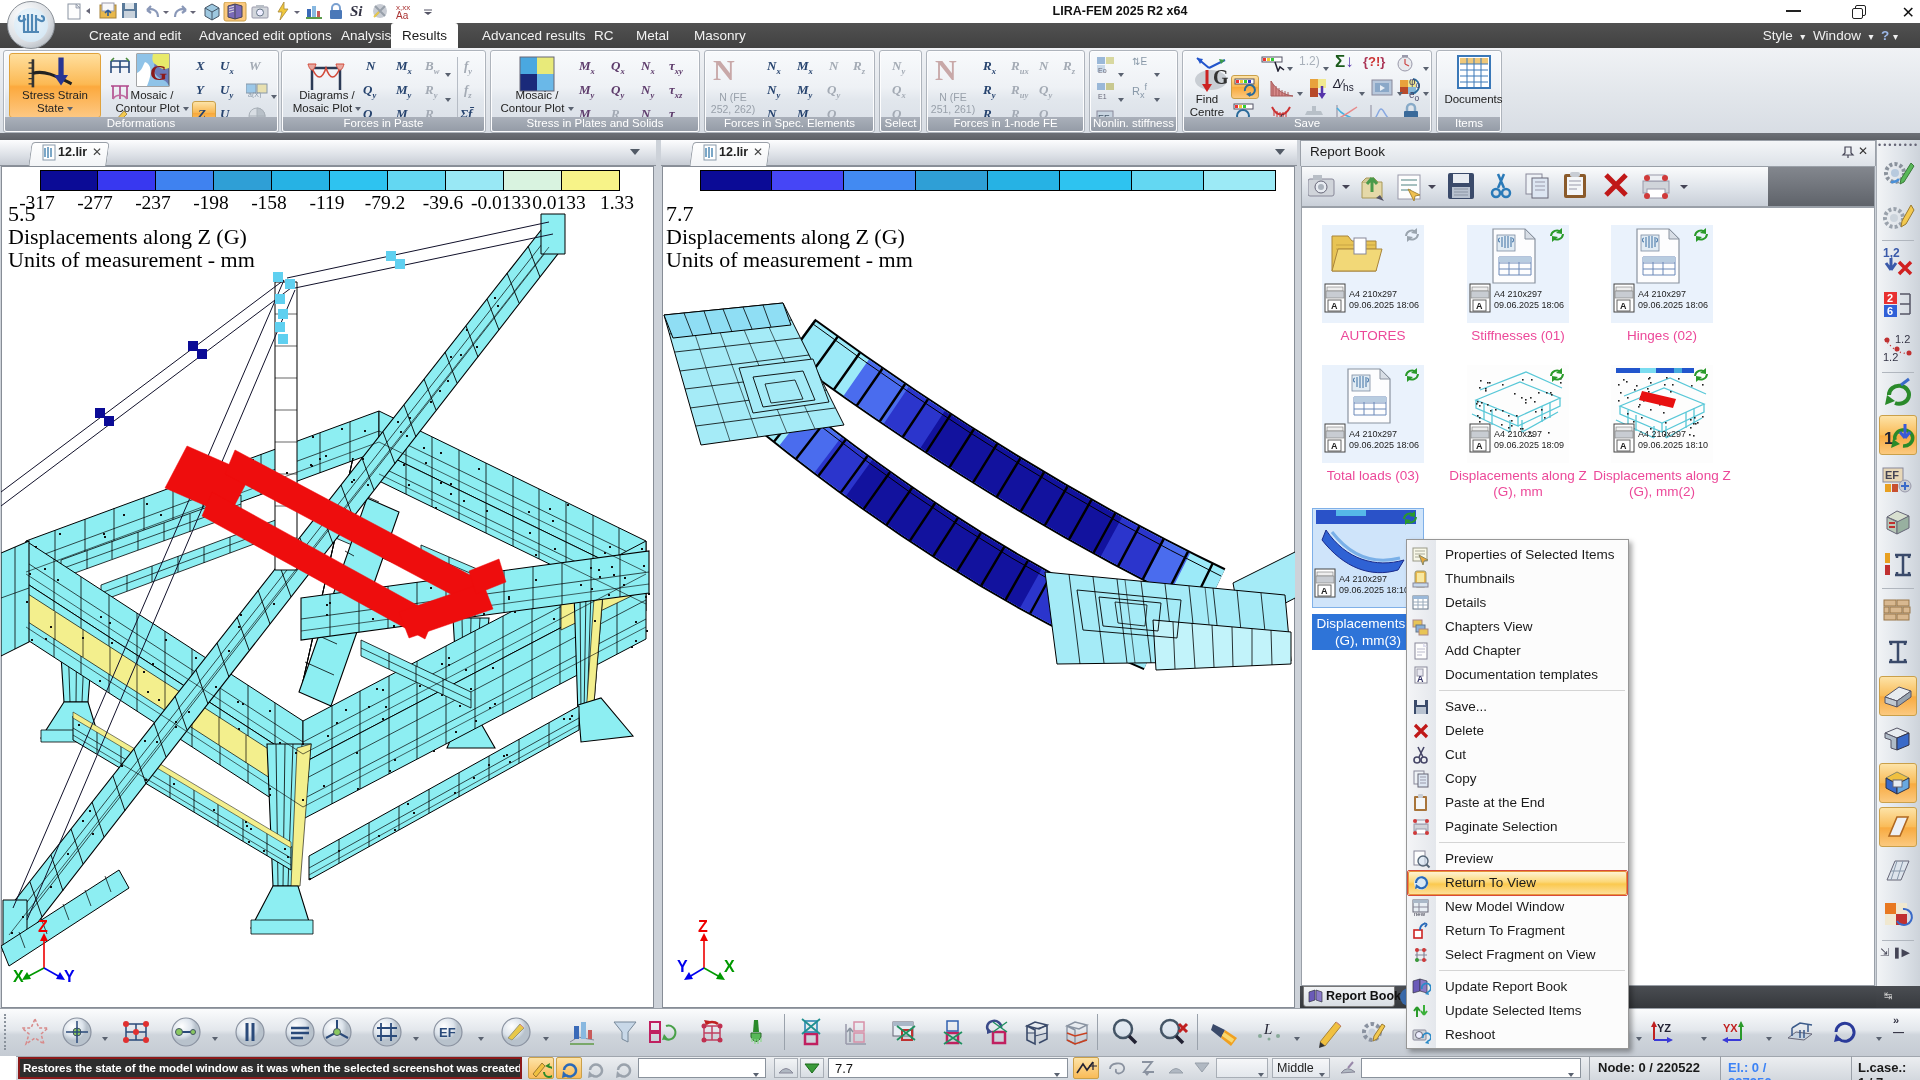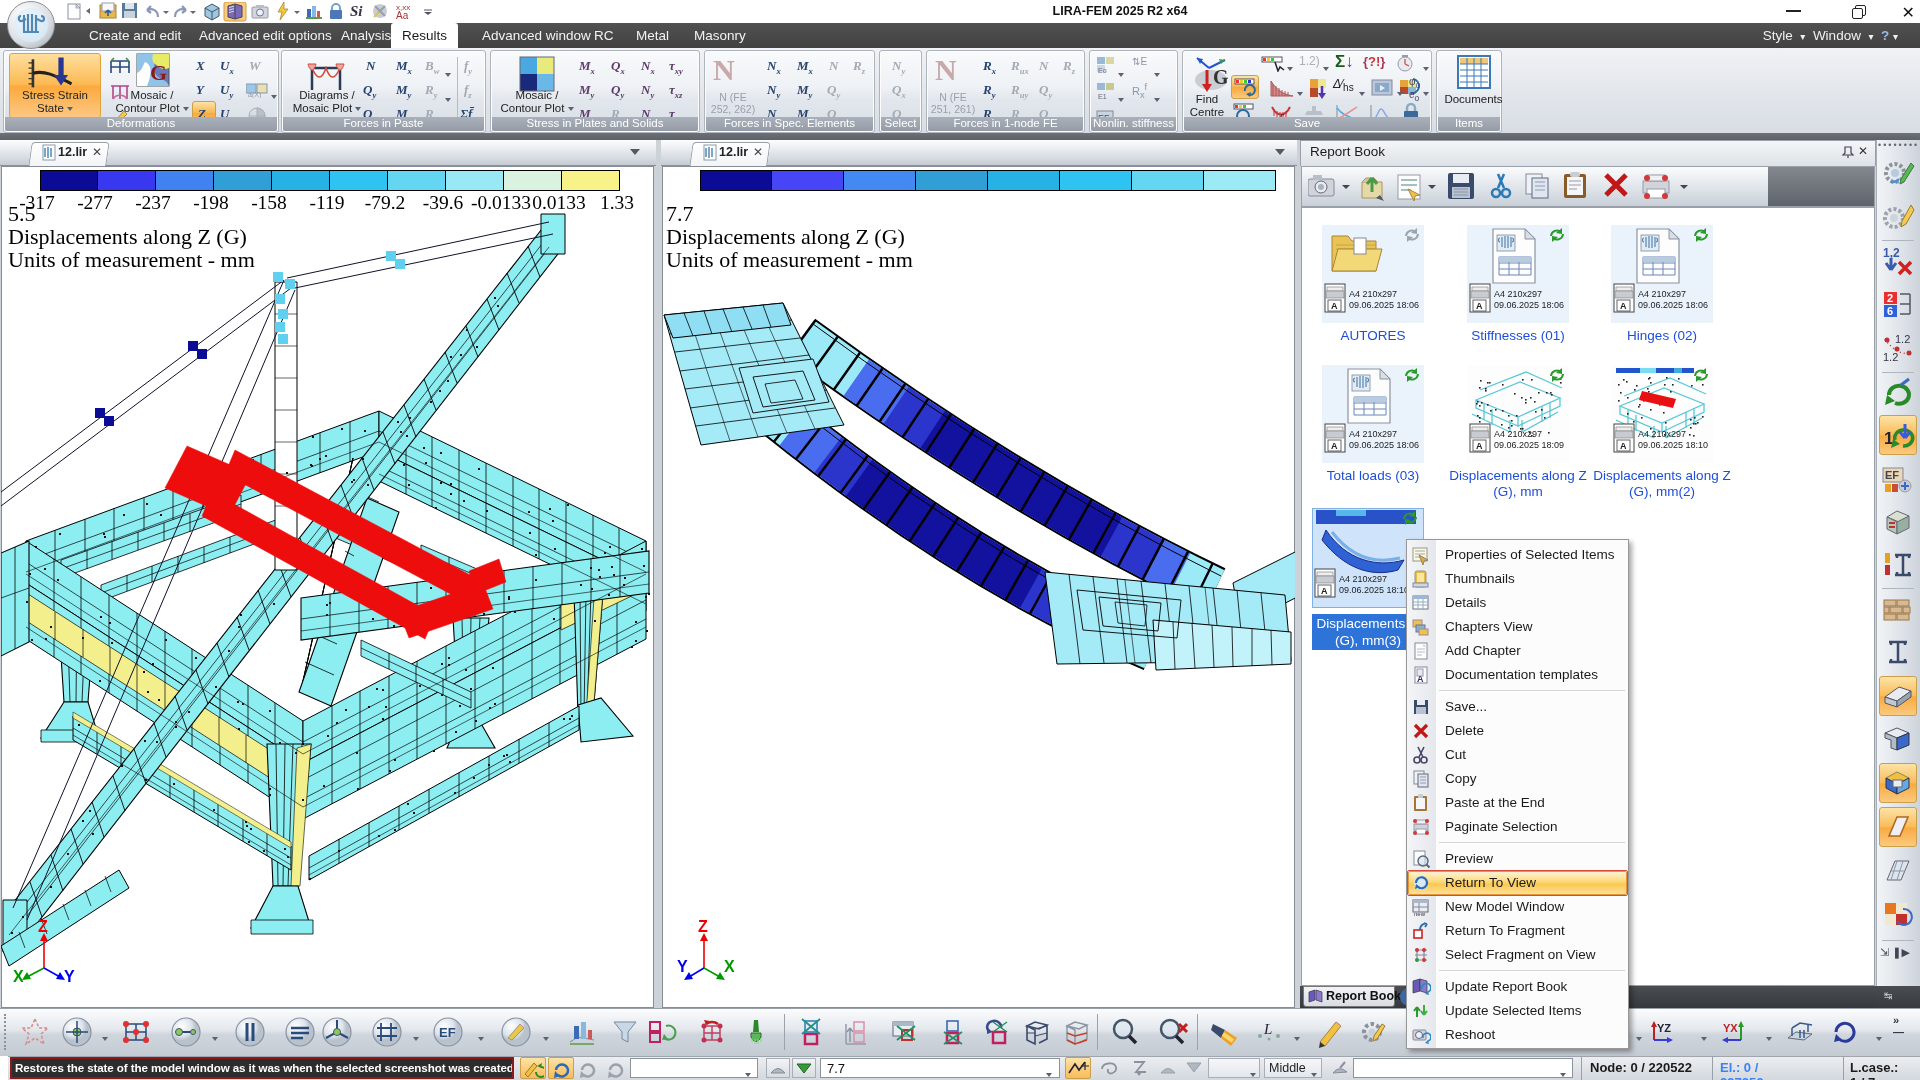--- a/index.html
+++ b/index.html
@@ -10,21 +10,21 @@
  background:linear-gradient(#aab0ba,#959ca7);color:#fff;font-size:11.5px;text-align:center;line-height:13px}
 .grp{position:absolute;top:50px;border:1px solid #aeb4bc;border-radius:3px;
  background:linear-gradient(#f8fafc,#eef1f5 45%,#e2e7ed 60%,#d8dee6);height:83px;box-shadow:inset 0 0 0 1px #fdfdfe}
 .rl{font-family:"Liberation Serif","Liberation Sans",serif;font-weight:bold;font-style:italic;font-size:13px;color:#26436e}
 .rl sub{font-size:8.5px}
 .rl.gray{color:#a3aab4}
 .rl.purp{color:#5d3b6b}
 .dd{display:inline-block;width:0;height:0;border-left:3.5px solid transparent;border-right:3.5px solid transparent;border-top:4px solid #5a6270;vertical-align:middle}
 .swl{position:absolute;font-family:"Liberation Serif",serif;font-size:19.5px;color:#000;transform:translateX(-50%);white-space:nowrap}
 .menu-item{position:absolute;height:24px;line-height:24px;font-size:13.5px;color:#1a1a1a;padding-left:38px;white-space:nowrap}
-.cap{position:absolute;font-size:13.5px;color:#1d4ed8;text-align:center}
+.cap{position:absolute;font-size:13.5px;color:#ec4899;text-align:center}
 .meta{position:absolute;font-size:9px;color:#222;line-height:10.5px;white-space:nowrap}
 </style></head>
 <body>
 
 <div class="abs" style="left:0;top:0;width:1920px;height:23px;background:#ffffff"></div>
 <div class="abs" style="left:320px;top:0;width:1600px;text-align:center;font-size:12.5px;font-weight:bold;color:#111;line-height:22px">LIRA-FEM 2025 R2 x64</div>
 
 <div class="abs" style="left:1786px;top:10px;width:15px;height:2px;background:#222"></div>
 <div class="abs" style="left:1855px;top:5px;width:11px;height:11px;border:1.5px solid #222;border-radius:2px"></div>
 <div class="abs" style="left:1852px;top:8px;width:11px;height:11px;border:1.5px solid #222;border-radius:2px;background:#fff"></div>
@@ -98,21 +98,21 @@
 <polygon points="358,10 366,10 362,13" fill="#556"></polygon>
 </svg>
 </div>
 
 <div class="abs" style="left:0;top:23px;width:1920px;height:25px;background:linear-gradient(#515151,#414141)"></div>
 <div class="abs" style="left:0px;top:23px;height:25px;width:1920px">
 <span class="tab abs" style="left:75px">Create and edit</span>
     <span class="tab abs" style="left:185px">Advanced edit options</span>
     <span class="tab abs" style="left:327px">Analysis</span>
     <span class="tab abs" id="tab-results" style="left:391px;background:#fff;color:#1a1a1a;border-radius:3px 3px 0 0;padding:0 11px">Results</span>
-    <span class="tab abs" style="left:468px">Advanced window</span>
+    <span class="tab abs" style="left:468px">Advanced results</span>
     <span class="tab abs" style="left:580px">RC</span>
     <span class="tab abs" style="left:622px">Metal</span>
     <span class="tab abs" style="left:680px">Masonry</span>
 </div>
 <div class="abs" style="right:22px;top:23px;height:25px;color:#f0f0f0;font-size:13.5px;line-height:25px">Style &nbsp;<span style="font-size:10px">▾</span>&nbsp; Window &nbsp;<span style="font-size:10px">▾</span>&nbsp; <span style="color:#9db8e8;font-weight:bold">?</span> <span style="font-size:10px">▾</span></div>
 
 <div class="abs" style="left:7px;top:1px;width:48px;height:48px;border-radius:50%;background:radial-gradient(circle at 35% 30%,#ffffff,#d9dde2 60%,#9aa1a8);border:1px solid #8b9198;z-index:5"></div>
 <div class="abs" style="left:14px;top:8px;width:34px;height:34px;border-radius:50%;background:radial-gradient(circle at 40% 35%,#eef6fc,#cfe4f2);z-index:5;overflow:hidden">
  <svg width="34" height="34">
       <g stroke="#4f87b5" stroke-width="2.2" fill="none">
@@ -1478,21 +1478,21 @@
         <path d="M5 24l6-3v6z" fill="#3a3ad8"></path>
         <text x="6" y="16" font-size="11" font-weight="bold" fill="#c02020">YX</text>
       </svg></div><div class="abs" style="left:1766px;top:21px"><span class="dd"></span></div><div class="abs" style="left:1784px;top:8px;width:32px;height:32px"><svg width="32" height="32">
         <path d="M4 22 l8-6 16 2 -8 6z" fill="#c8d4e0" stroke="#667"></path>
         <path d="M8 20 l0-8 M16 14 l0 8 M24 16 l0-8 M8 12 l8-5 12 2 M20 22 l0-8" stroke="#3a5a8a" stroke-width="1.5" fill="none"></path>
       </svg></div><div class="abs" style="left:1829px;top:8px;width:32px;height:32px"><svg width="32" height="32">
         <path d="M7 16 a9 9 0 1 1 3 7" fill="none" stroke="#2a3a9a" stroke-width="3"></path>
         <path d="M5 26 l2-8 6 6z" fill="#2a3a9a"></path>
       </svg></div><div class="abs" style="left:1876px;top:21px"><span class="dd"></span></div><div class="abs" style="left:1893px;top:6px;color:#334;font-size:11px;font-weight:bold">»<br>—</div></div>
 
-<div id="sbar" class="abs" style="left:8px;top:1056px;width:1780px;height:24px">
+<div id="sbar" class="abs" style="left:16px;top:1056px;width:1780px;height:24px">
     <div class="abs" style="left:0;top:0;width:1920px;height:24px;background:linear-gradient(#eceef1,#d3d8de);border-top:1px solid #a0a6ae"></div>
     <div class="abs" style="left:2px;top:1px;width:504px;height:22px;background:#2d2d2d;border:2px solid #8b1a1a;color:#fff;font-size:11.6px;font-weight:bold;line-height:17px;padding-left:3px;letter-spacing:-0.1px;white-space:nowrap;overflow:hidden">Restores the state of the model window as it was when the selected screenshot was created</div>
     <div class="abs" style="left:512px;top:1px;width:26px;height:22px;background:linear-gradient(#fde3a7,#f9bb58);border:1px solid #caa04a;border-radius:2px"></div>
     <svg class="abs" style="left:514px;top:2px" width="22" height="20">
       <path d="M3 16 L12 5 l3 3 L6 19z" fill="#f0c040" stroke="#9a7a30"></path>
       <path d="M14 14 a5 5 0 1 0 5-5" fill="none" stroke="#2a8a2a" stroke-width="2"></path>
       <path d="M20 5l-1 5-4-2z" fill="#2a8a2a"></path>
     </svg>
     <div class="abs" style="left:540px;top:1px;width:26px;height:22px;background:linear-gradient(#fde3a7,#f9bb58);border:1px solid #caa04a;border-radius:2px"></div>
     <svg class="abs" style="left:542px;top:2px" width="22" height="20">

